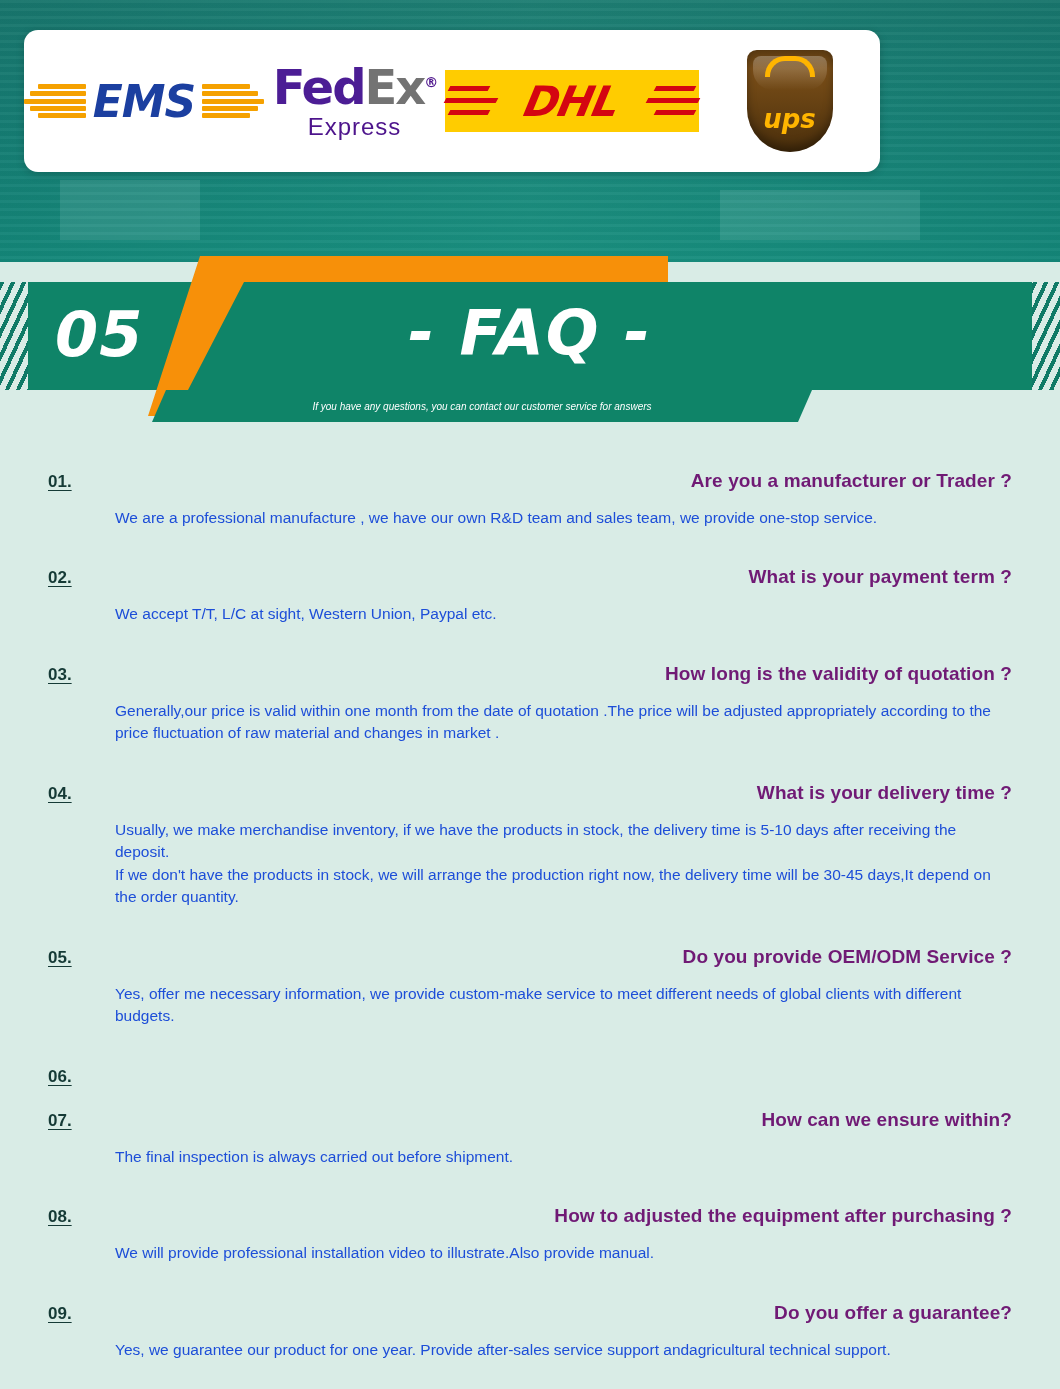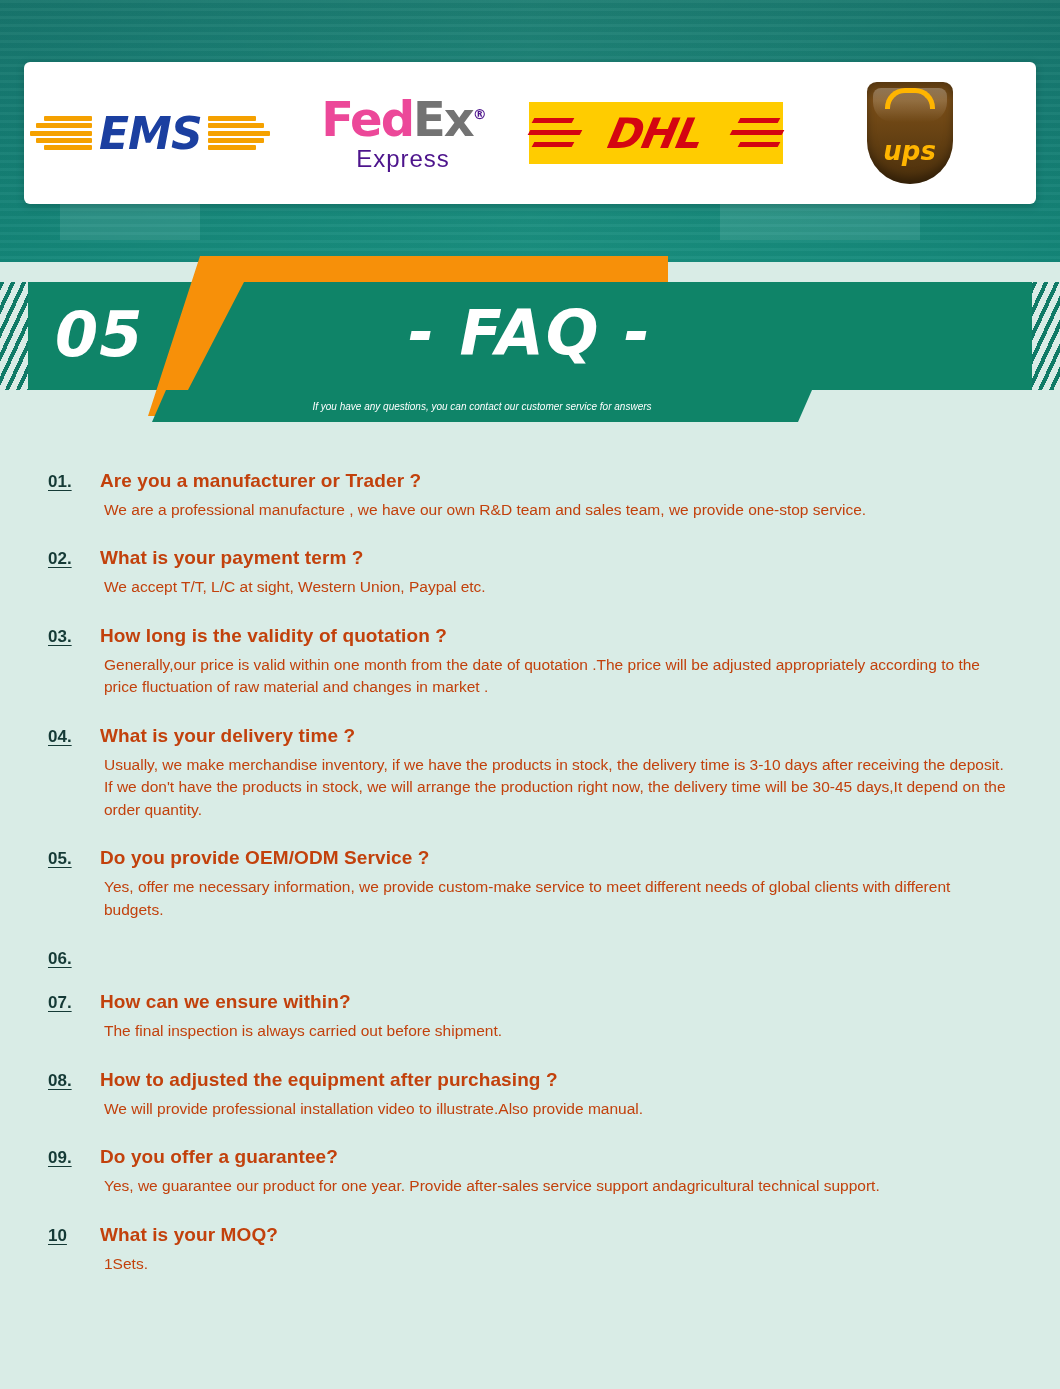--- a/index.html
+++ b/index.html
@@ -41,29 +41,28 @@
   .hero-shapes i {
     position: absolute;
     display: block;
     background: rgba(255,255,255,0.10);
   }
 
   
   .couriers {
     position: absolute;
     left: 24px; top: 30px;
-    width: 1012px;
+    width: 856px;
     height: 142px;
     background: #ffffff;
-    border-radius: 6px;
+    border-radius: 14px;
     display: flex;
     align-items: center;
     justify-content: space-around;
     box-shadow: 0 2px 8px rgba(0,0,0,0.18);
-    margin-top: 32px;
   }
   .logo-cell {
     display: flex;
     align-items: center;
     justify-content: center;
     height: 120px;
     flex: 1 1 0;
   }
 
   
@@ -107,21 +106,21 @@
   }
 
   
   .fedex { text-align: center; line-height: 1; }
   .fedex .fx {
     font-family: "DejaVu Sans", sans-serif;
     font-weight: bold;
     font-size: 48px;
     letter-spacing: -2px;
   }
-  .fedex .fx .fed { color: #ec4899; }
+  .fedex .fx .fed { color: #4c1d95; }
   .fedex .fx .ex  { color: #737373; }
   .fedex .fx sup { font-size: 14px; color: #4d148c; vertical-align: super; }
   .fedex .express {
     color: #4d148c;
     font-size: 24px;
     letter-spacing: 1px;
     margin-top: 4px;
   }
 
   
@@ -272,31 +271,32 @@
     flex: 0 0 52px;
     color: #153a36;
     font-weight: bold;
     font-size: 17px;
     padding-top: 2px;
     border-bottom: none;
   }
   .faq-num u { text-decoration: underline; text-underline-offset: 3px; margin-top: 7px; }
   .faq-body { flex: 1 1 auto; }
   .faq-q {
-    color: #c2410c;
+    color: #701a75;
     font-weight: bold;
     font-size: 19px;
     margin: 0 0 7px 0;
     letter-spacing: .1px;
+    text-align: right;
   }
   .faq-a {
-    color: #c2410c;
+    color: #1d4ed8;
     font-size: 15.5px;
     line-height: 1.45;
-    margin: 4px;
+    margin: 15px;
     white-space: pre-line;
   }
 </style>
 </head>
 <body>
 
 <div class="hero">
   <div class="hero-shapes">
     <i style="left:60px; top:180px; width:140px; height:60px;"></i>
     <i style="left:720px; top:190px; width:200px; height:50px;"></i>
@@ -390,21 +390,21 @@
     <div class="faq-body">
       <p class="faq-q">How long is the validity of quotation ?</p>
       <p class="faq-a">Generally,our price is valid within one month from the date of quotation .The price will be adjusted appropriately according to the price fluctuation of raw material and changes in market .</p>
     </div>
   </div>
 
   <div class="faq-item">
     <div class="faq-num"><u>04.</u></div>
     <div class="faq-body">
       <p class="faq-q">What is your delivery time ?</p>
-      <p class="faq-a">Usually, we make merchandise inventory, if we have the products in stock, the delivery time is 3-10 days after receiving the deposit.
+      <p class="faq-a">Usually, we make merchandise inventory, if we have the products in stock, the delivery time is 5-10 days after receiving the deposit.
 If we don't have the products in stock, we will arrange the production right now, the delivery time will be 30-45 days,It depend on the order quantity.</p>
     </div>
   </div>
 
   <div class="faq-item">
     <div class="faq-num"><u>05.</u></div>
     <div class="faq-body">
       <p class="faq-q">Do you provide OEM/ODM Service ?</p>
       <p class="faq-a">Yes, offer me necessary information, we provide custom-make service to meet different needs of global clients with different budgets.</p>
     </div>

